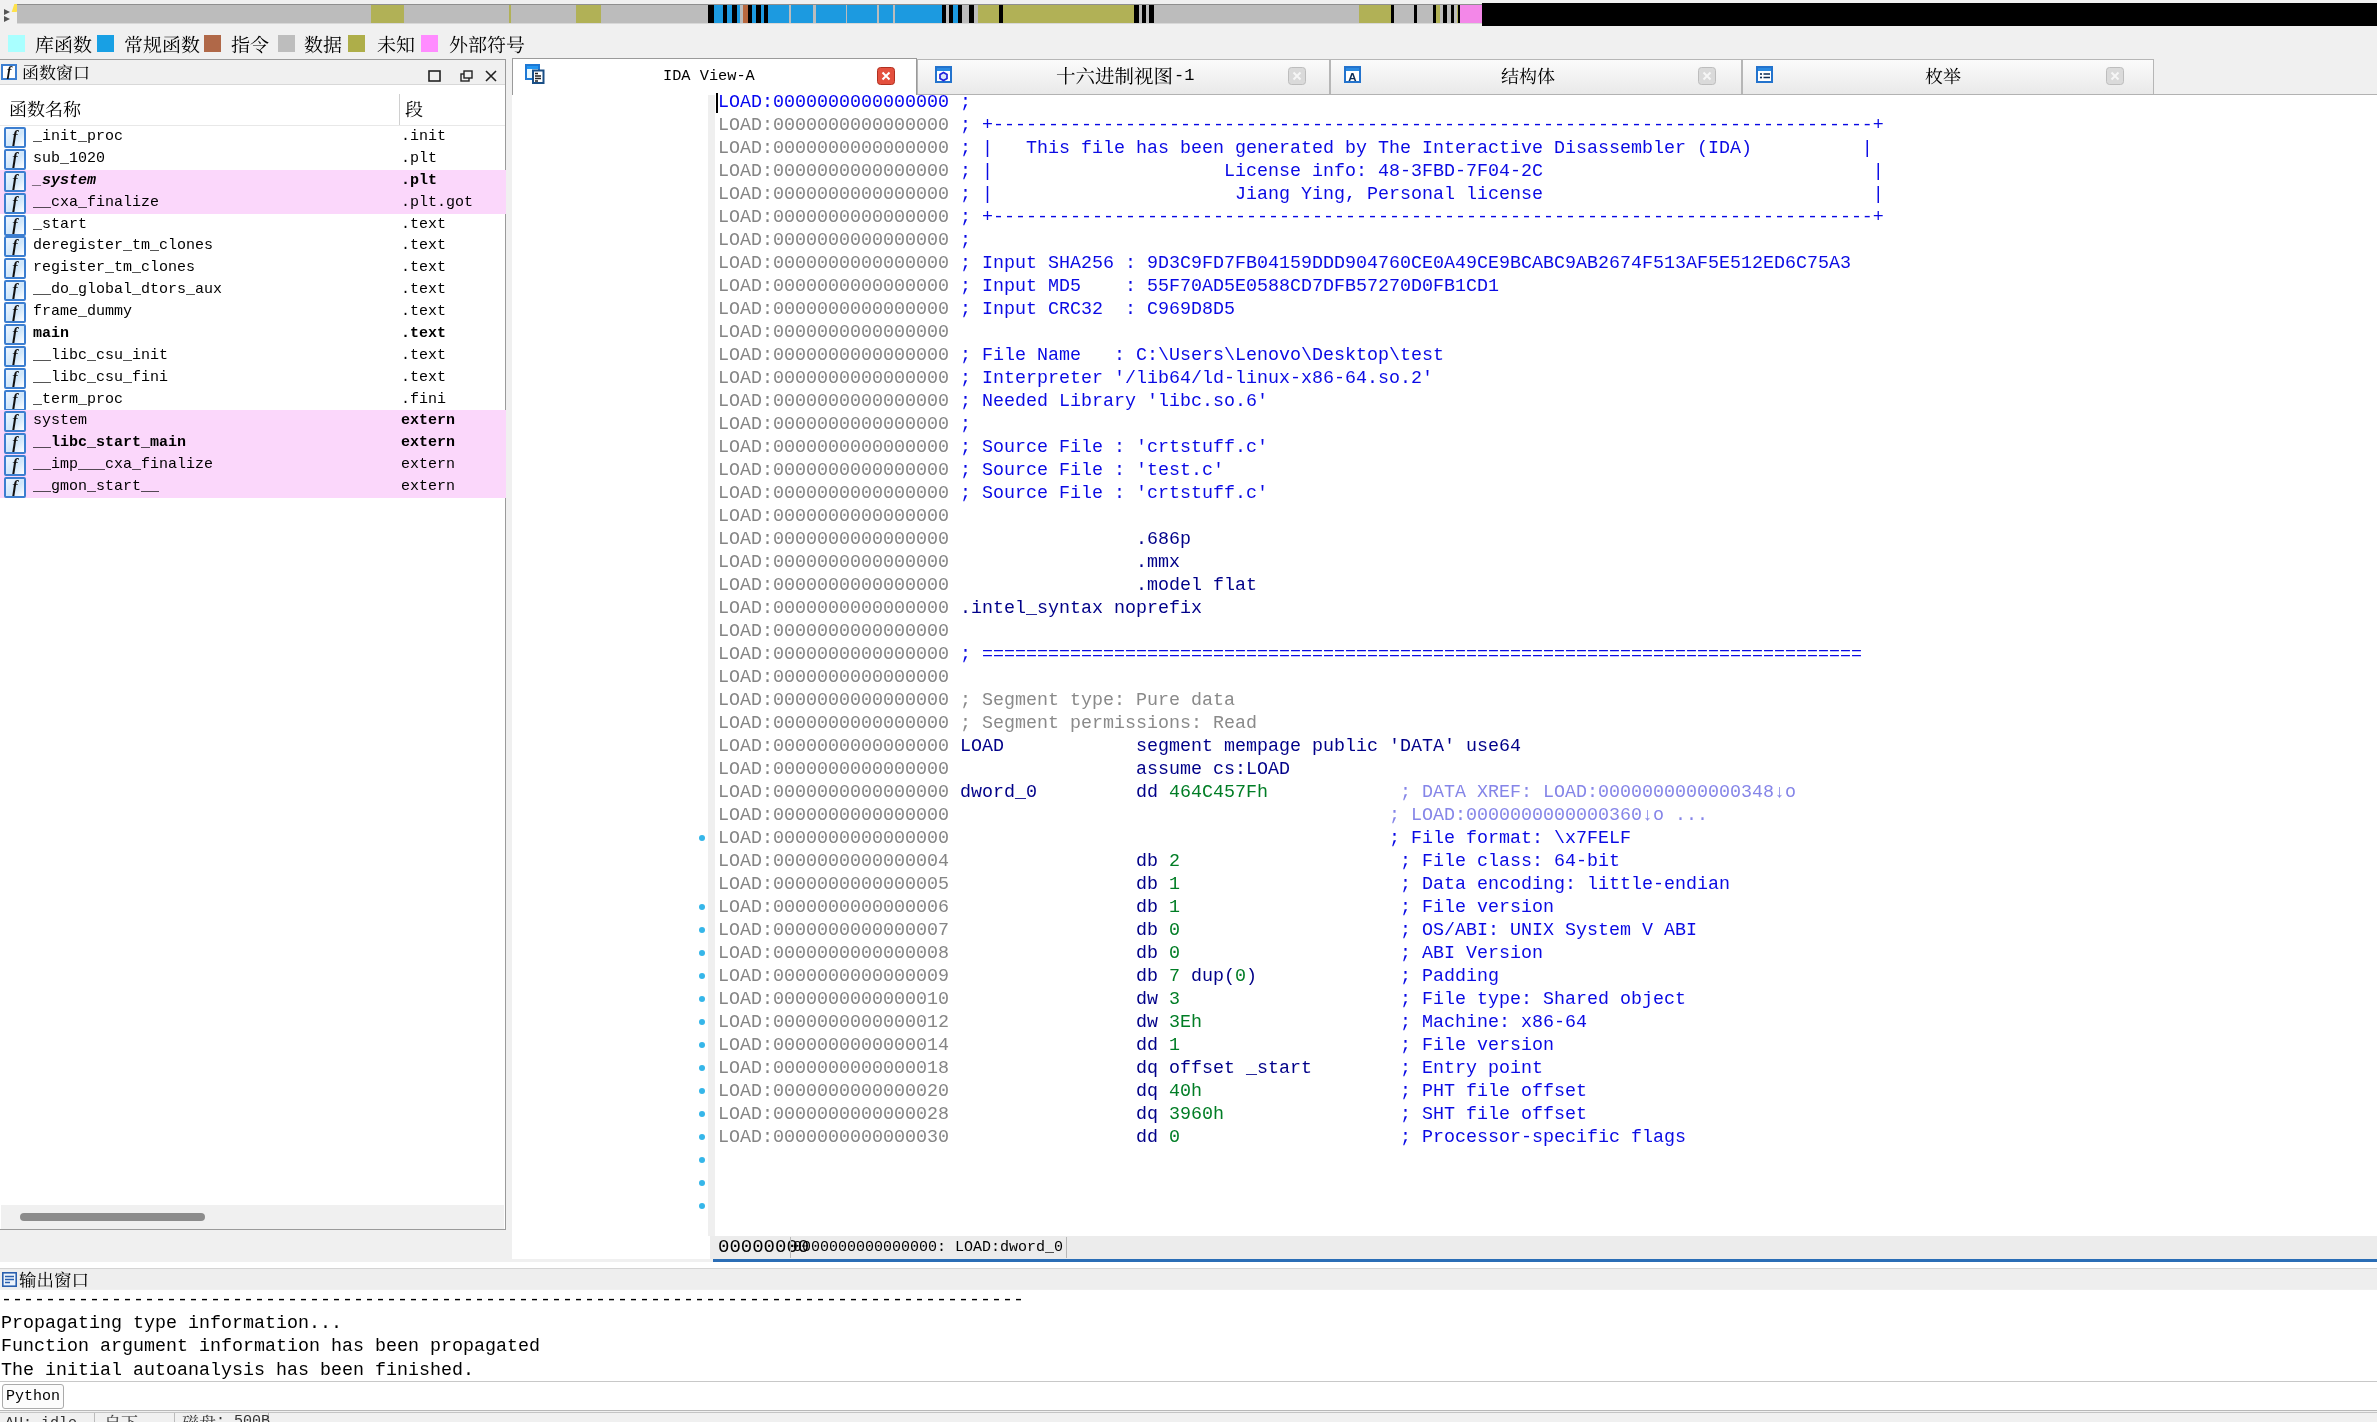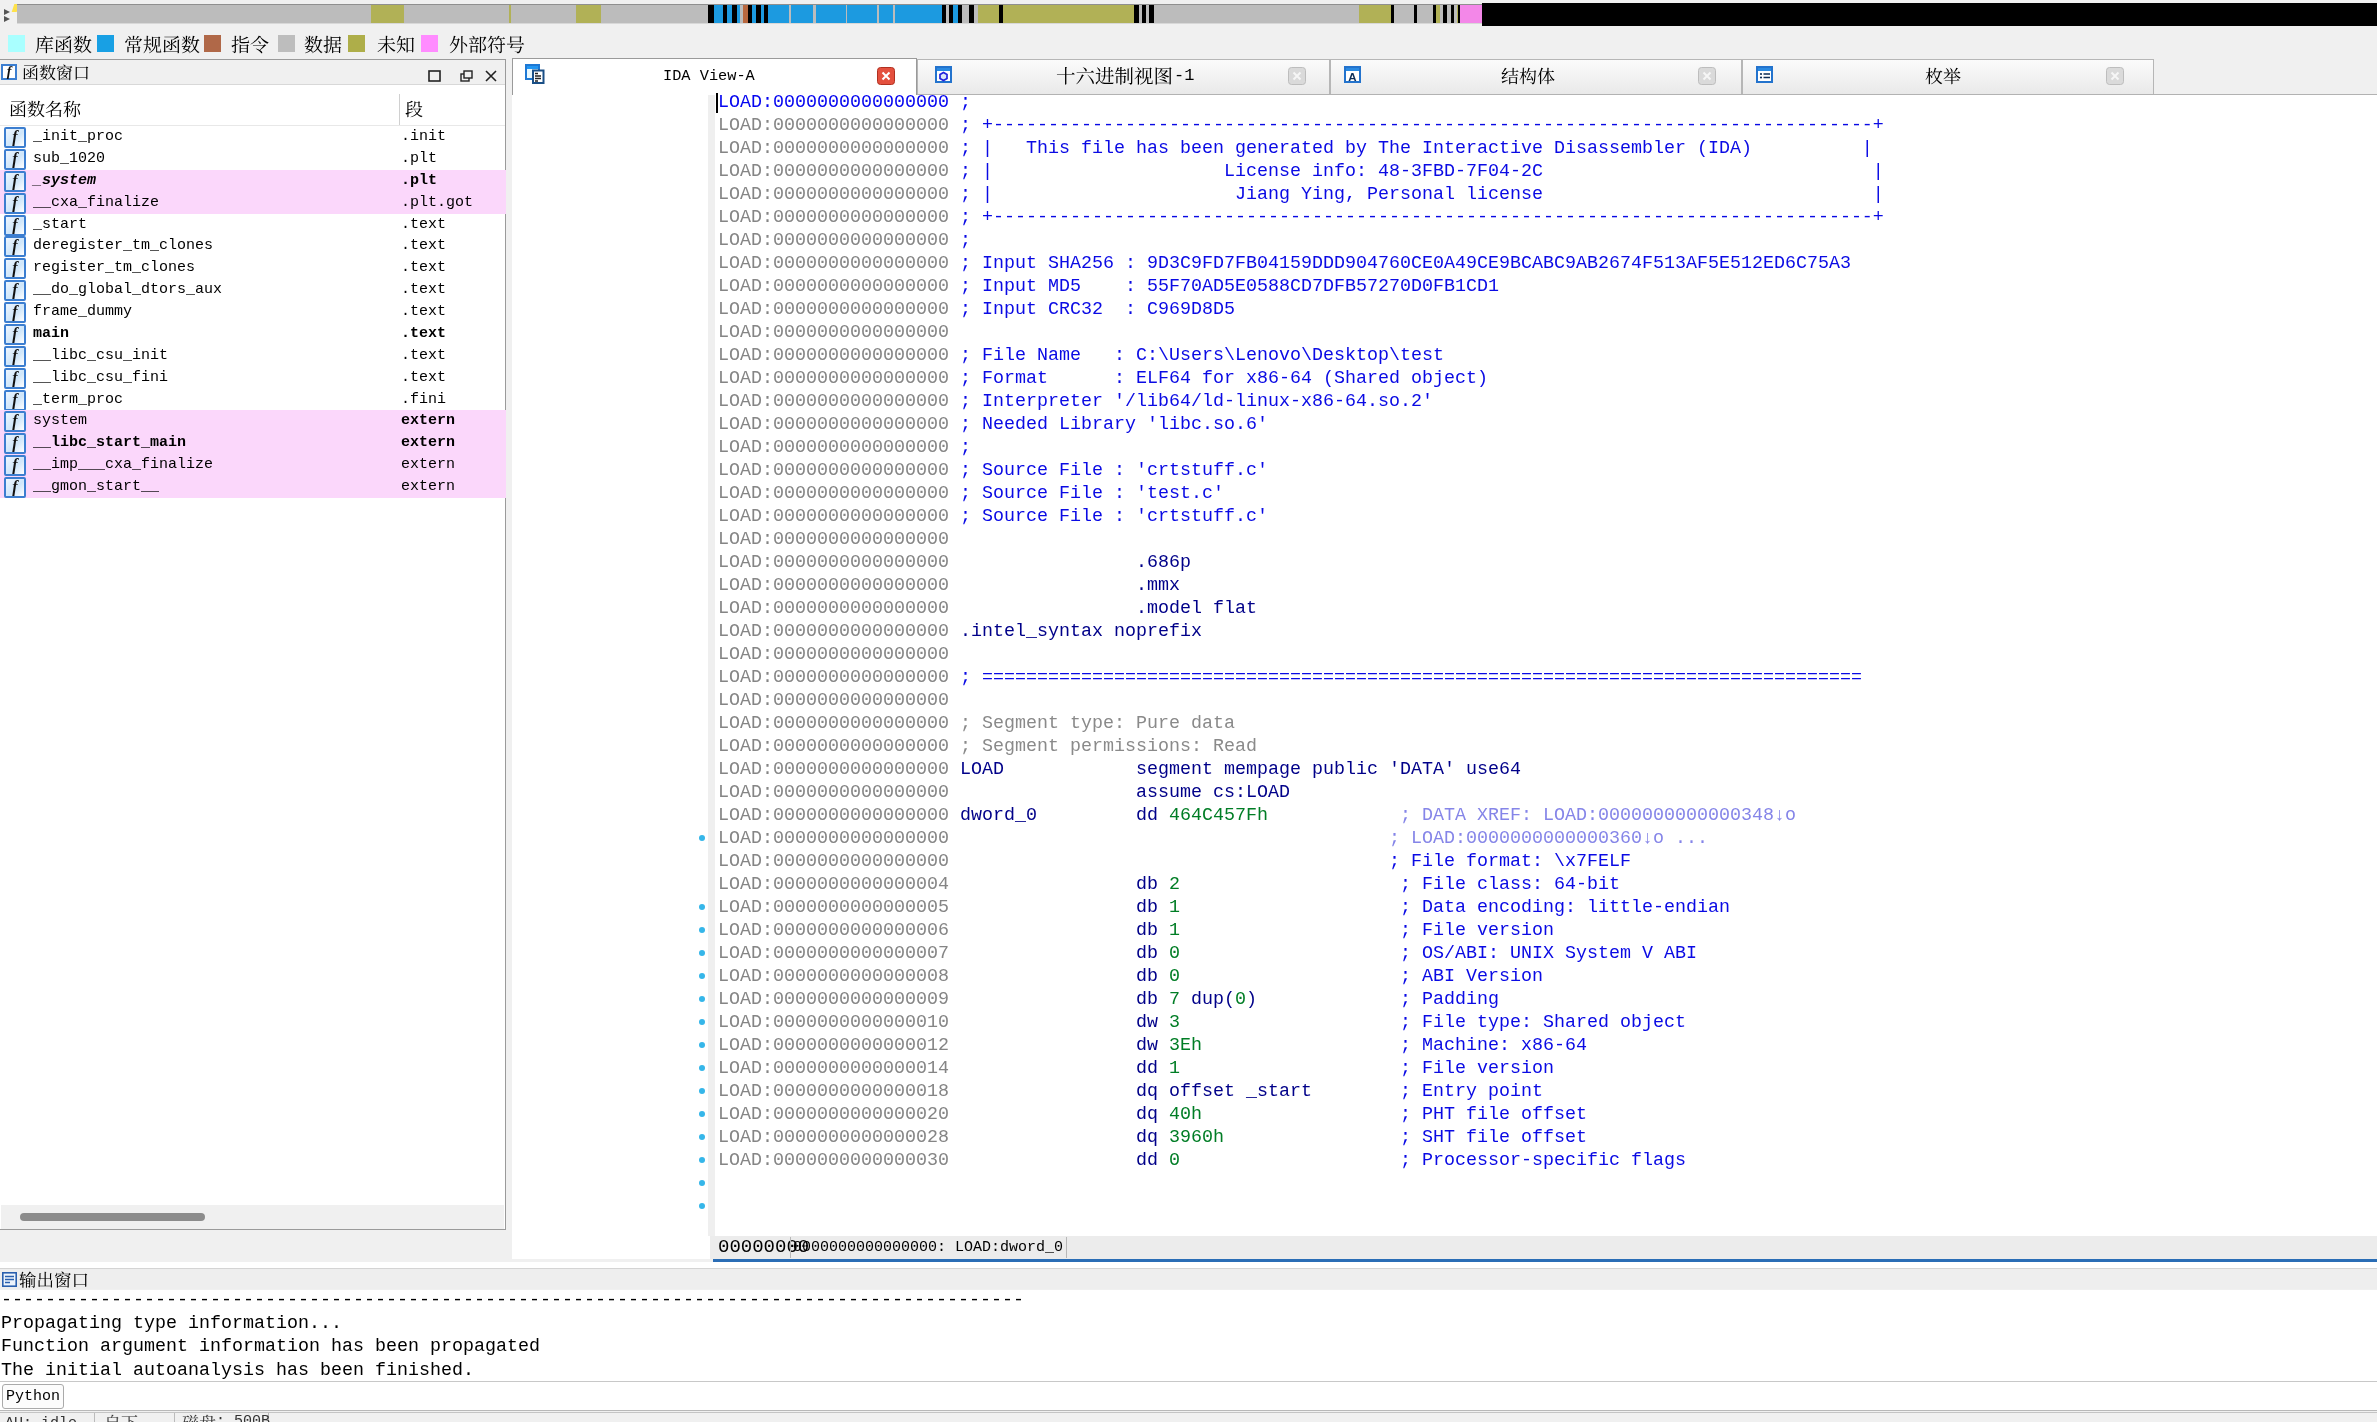--- a/index.html
+++ b/index.html
@@ -359,21 +359,20 @@
     <div class="dl"><span class="a">LOAD:0000000000000000</span><span class="b"> ; |   This file has been generated by The Interactive Disassembler (IDA)          |</span></div>
     <div class="dl"><span class="a">LOAD:0000000000000000</span><span class="b"> ; |                     License info: 48-3FBD-7F04-2C                              |</span></div>
     <div class="dl"><span class="a">LOAD:0000000000000000</span><span class="b"> ; |                      Jiang Ying, Personal license                              |</span></div>
     <div class="dl"><span class="a">LOAD:0000000000000000</span><span class="b"> ; +--------------------------------------------------------------------------------+</span></div>
     <div class="dl"><span class="a">LOAD:0000000000000000</span><span class="b"> ;</span></div>
     <div class="dl"><span class="a">LOAD:0000000000000000</span><span class="b"> ; Input SHA256 : 9D3C9FD7FB04159DDD904760CE0A49CE9BCABC9AB2674F513AF5E512ED6C75A3</span></div>
     <div class="dl"><span class="a">LOAD:0000000000000000</span><span class="b"> ; Input MD5    : 55F70AD5E0588CD7DFB57270D0FB1CD1</span></div>
     <div class="dl"><span class="a">LOAD:0000000000000000</span><span class="b"> ; Input CRC32  : C969D8D5</span></div>
     <div class="dl"><span class="a">LOAD:0000000000000000</span></div>
     <div class="dl"><span class="a">LOAD:0000000000000000</span><span class="b"> ; File Name   : C:\Users\Lenovo\Desktop\test</span></div>
-    <div class="dl"><span class="a">LOAD:0000000000000000</span><span class="b"> ; Format      : ELF64 for x86-64 (Shared object)</span></div>
     <div class="dl"><span class="a">LOAD:0000000000000000</span><span class="b"> ; Interpreter '/lib64/ld-linux-x86-64.so.2'</span></div>
     <div class="dl"><span class="a">LOAD:0000000000000000</span><span class="b"> ; Needed Library 'libc.so.6'</span></div>
     <div class="dl"><span class="a">LOAD:0000000000000000</span><span class="b"> ;</span></div>
     <div class="dl"><span class="a">LOAD:0000000000000000</span><span class="b"> ; Source File : 'crtstuff.c'</span></div>
     <div class="dl"><span class="a">LOAD:0000000000000000</span><span class="b"> ; Source File : 'test.c'</span></div>
     <div class="dl"><span class="a">LOAD:0000000000000000</span><span class="b"> ; Source File : 'crtstuff.c'</span></div>
     <div class="dl"><span class="a">LOAD:0000000000000000</span></div>
     <div class="dl"><span class="a">LOAD:0000000000000000</span><span class="n">                 .686p</span></div>
     <div class="dl"><span class="a">LOAD:0000000000000000</span><span class="n">                 .mmx</span></div>
     <div class="dl"><span class="a">LOAD:0000000000000000</span><span class="n">                 .model flat</span></div>

